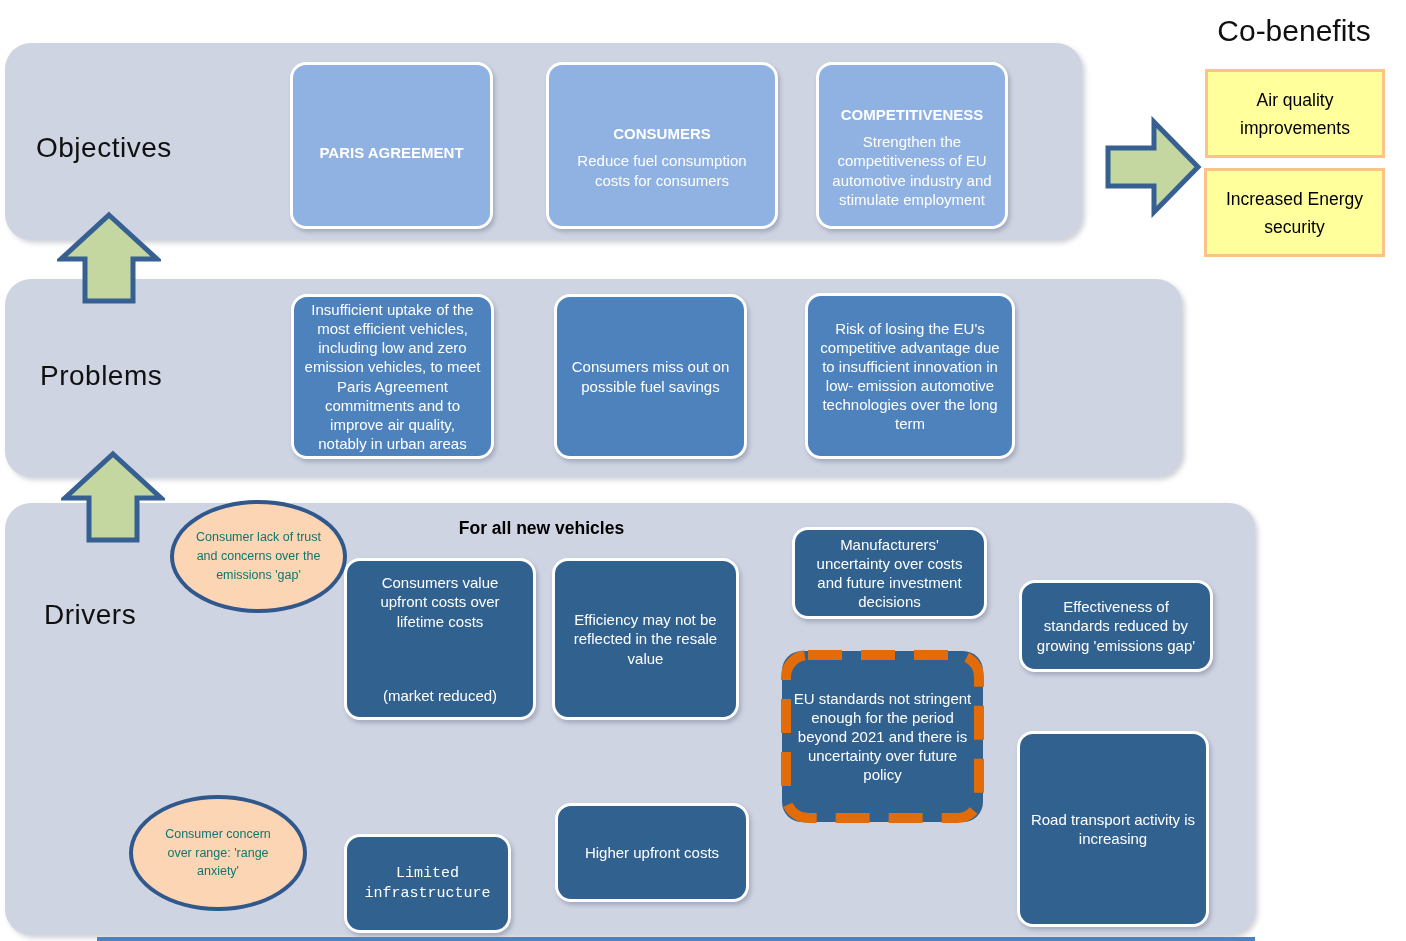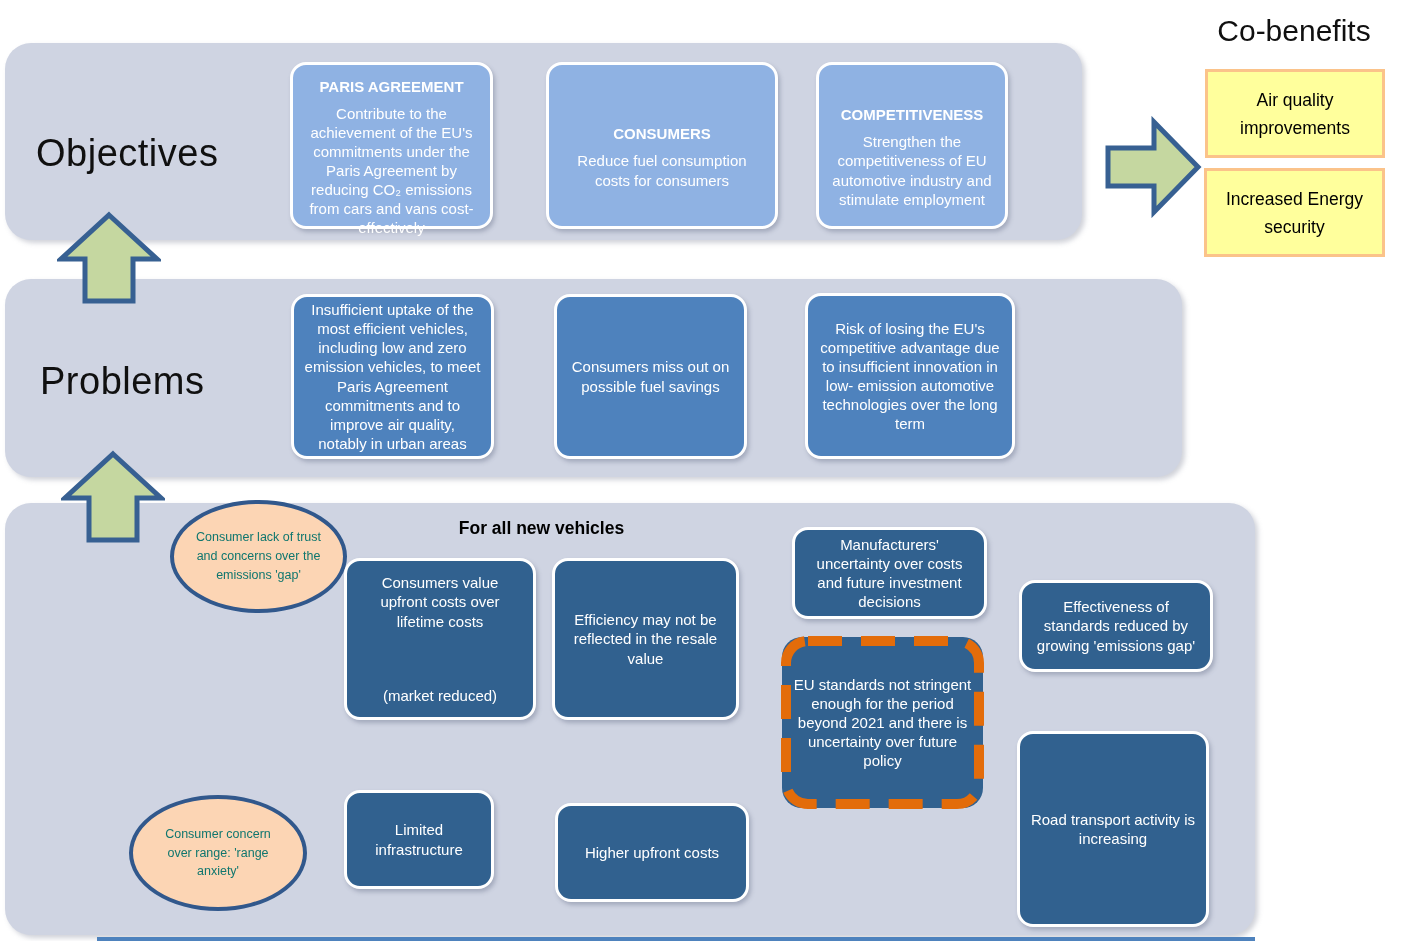--- a/index.html
+++ b/index.html
@@ -9,21 +9,21 @@
   }
   .band {
     position:absolute; background:#cfd4e2; border-radius:26px;
     box-shadow:3px 3px 5px rgba(150,155,170,.45);
   }
   .band-objectives { left:5px; top:43px;  width:1077px; height:197px; }
   .band-problems   { left:5px; top:279px; width:1177px; height:198px; }
   .band-drivers    { left:5px; top:503px; width:1250px; height:432px; }
 
   .band-label {
-    position:absolute; margin:0; font-size:38px; font-weight:400; color:#101010;
+    position:absolute; margin:0; font-size:28px; font-weight:400; color:#101010;
     letter-spacing:.5px;
   }
   .lbl-objectives { left:36px; top:132px; }
   .lbl-problems   { left:40px; top:360px; }
   .lbl-drivers    { left:44px; top:599px; }
 
   .box {
     position:absolute; box-sizing:border-box;
     border:3px solid #ffffff; border-radius:16px;
     display:flex; flex-direction:column; align-items:center; justify-content:center;
@@ -42,25 +42,25 @@
 
   .p1 { left:291px; top:294px; width:203px; height:165px; }
   .p2 { left:554px; top:294px; width:193px; height:165px; }
   .p3 { left:805px; top:293px; width:210px; height:166px; }
 
   .d-consumers     { left:344px;  top:558px; width:192px; height:162px;gap:41px; }
   .d-efficiency    { left:552px;  top:558px; width:187px; height:162px; }
   .d-manufacturers { left:792px;  top:527px; width:195px; height:92px; }
   .d-effectiveness { left:1019px; top:580px; width:194px; height:92px; }
   .d-road          { left:1017px; top:731px; width:192px; height:196px; }
-  .d-limited       { left:344px;  top:790px; width:150px; height:99px; }
+  .d-limited       { left:344px;  top:834px; width:167px; height:99px;font-family:Liberation Mono, monospace; }
   .d-higher        { left:555px;  top:803px; width:194px; height:99px; }
 
   .d-eustandards {
-    left:782px; top:637px; width:201px; height:171px;
+    left:782px; top:651px; width:201px; height:171px;
     border:none; border-radius:20px; background:#31618f;
     box-shadow:none;
   }
   .dash-overlay { position:absolute; left:-6px; top:-6px; pointer-events:none; }
   .note { margin-top:14px; }
 
   .ellipse {
     position:absolute; box-sizing:border-box; border-radius:50%;
     background:#fcd5b4; border:4px solid #31588c;
     display:flex; align-items:center; justify-content:center; text-align:center;
@@ -103,31 +103,31 @@
 <body>
 
 <div class="canvas">
 
   <div class="band band-objectives"></div>
   <div class="band band-problems"></div>
   <div class="band band-drivers"></div>
 
   <h2 class="band-label lbl-objectives">Objectives</h2>
   <h2 class="band-label lbl-problems">Problems</h2>
+  <h2 class="band-label lbl-drivers">Drivers</h2>
 
   <svg class="arrow arrow-up1" width="104" height="94" viewBox="0 0 104 94">
     <polygon points="52,4 100,48 76,48 76,90 28,90 28,48 4,48" fill="#c5d7a0" stroke="#376092" stroke-width="5"></polygon>
   </svg>
   <svg class="arrow arrow-up2" width="104" height="94" viewBox="0 0 104 94">
     <polygon points="52,4 100,48 76,48 76,90 28,90 28,48 4,48" fill="#c5d7a0" stroke="#376092" stroke-width="5"></polygon>
   </svg>
 
   <div class="box light o1">
     <div class="box-title">PARIS AGREEMENT</div>
-    <div class="box-body">Contribute to the achievement of the EU's commitments under the Paris Agreement by reducing CO₂ emissions from cars and vans cost-effectively</div>
   </div>
   <div class="box light o2">
     <div class="box-title">CONSUMERS</div>
     <div class="box-body">Reduce fuel consumption costs for consumers</div>
   </div>
   <div class="box light o3">
     <div class="box-title">COMPETITIVENESS</div>
     <div class="box-body">Strengthen the competitiveness of EU automotive industry and stimulate employment</div>
   </div>
 

